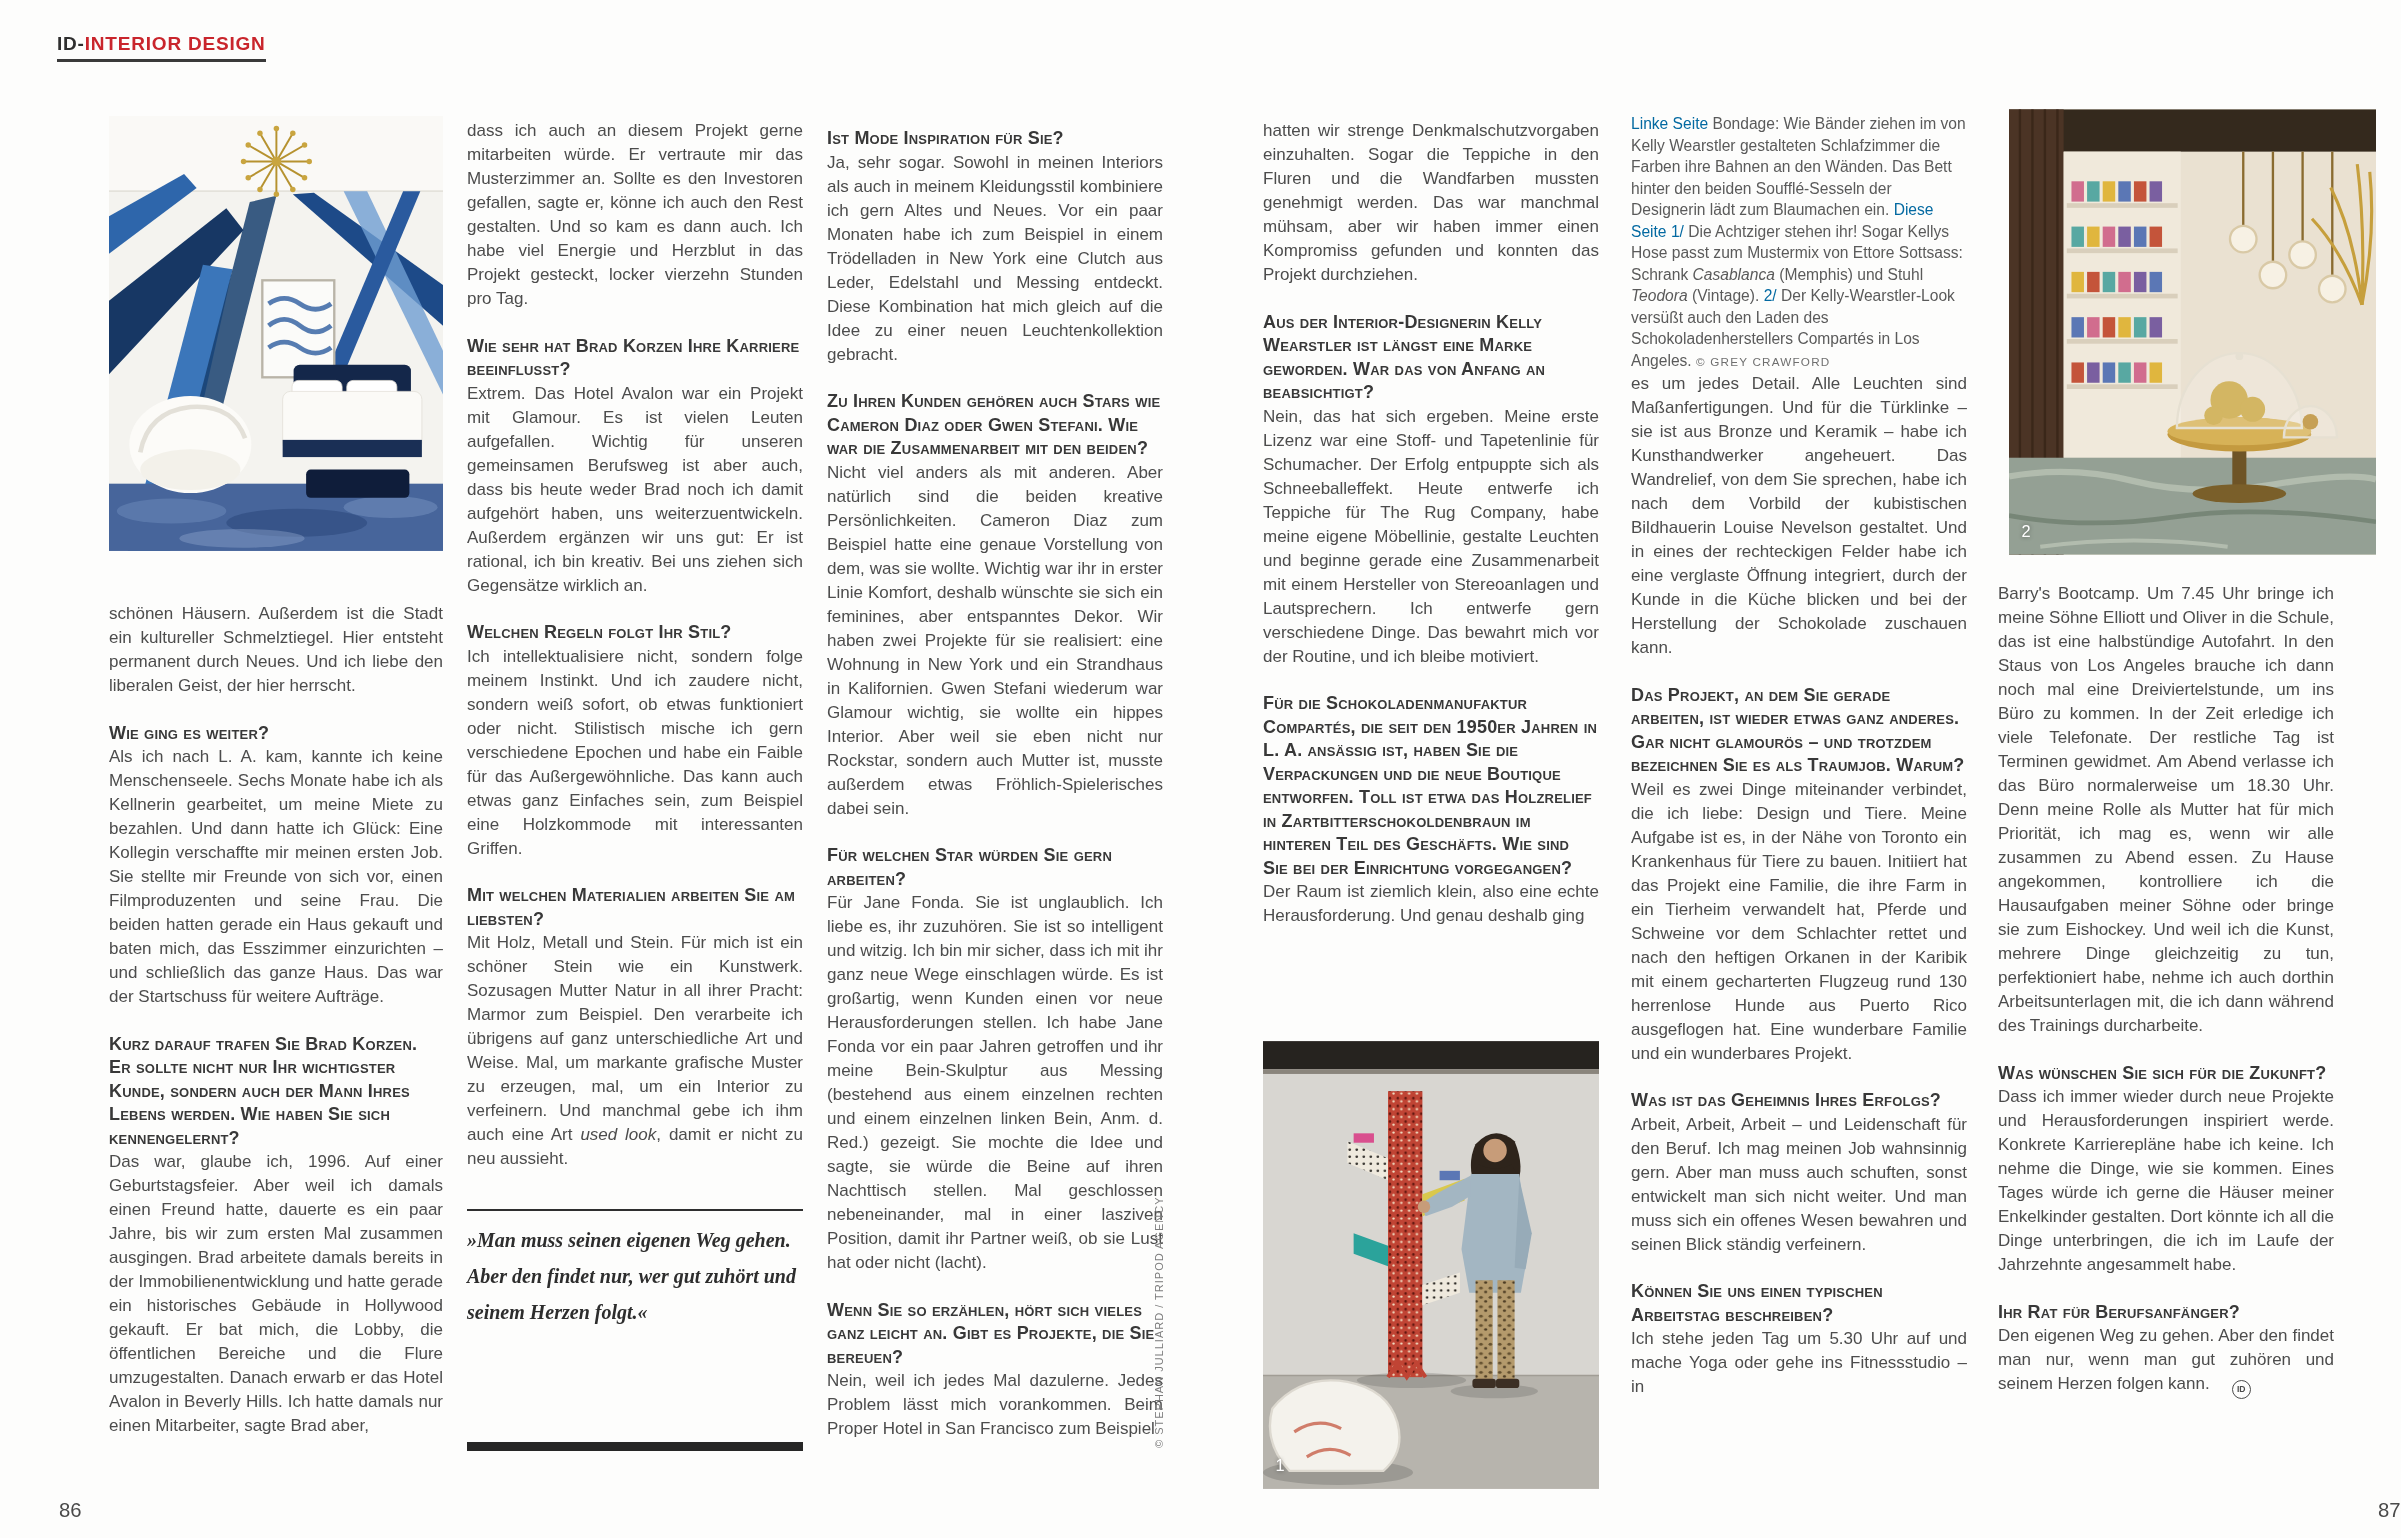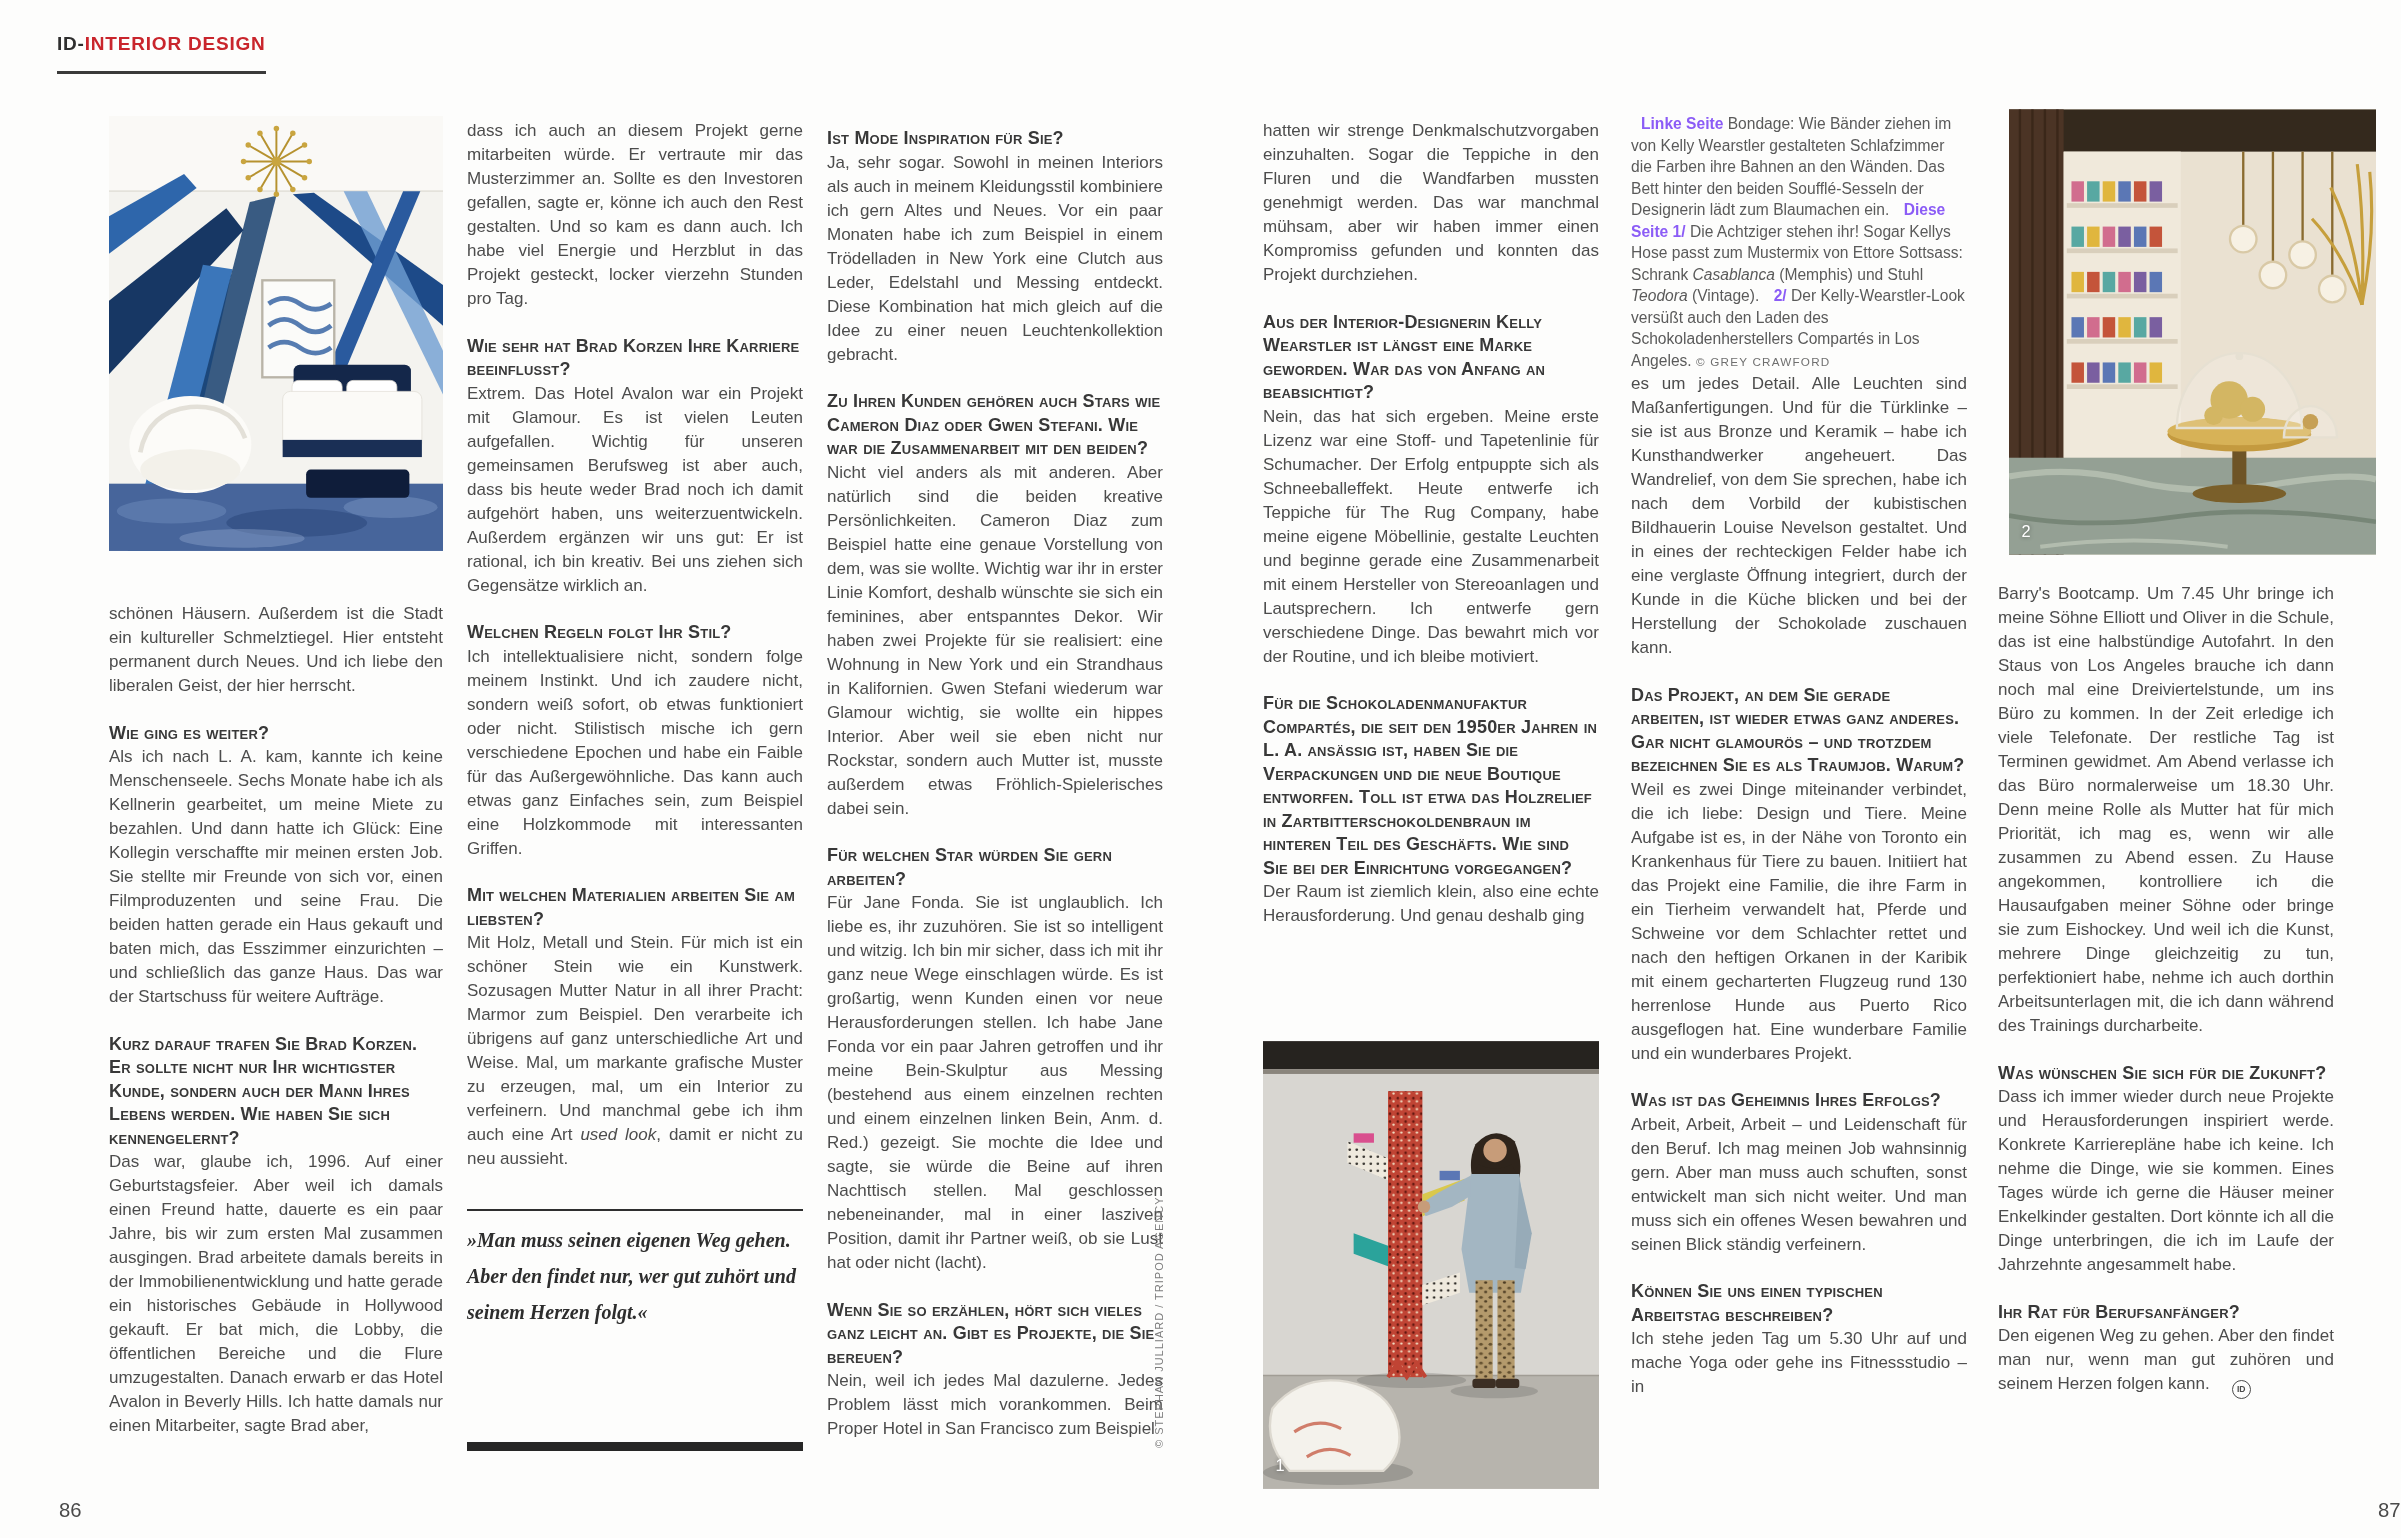--- a/index.html
+++ b/index.html
@@ -7,39 +7,39 @@
   .page {
     position:relative; width:2401px; height:1538px;
     background:#fdfdfc; overflow:hidden;
     font-family:"Liberation Sans", sans-serif;
     color:#4c4c4c;
   }
   
   .brand {
     position:absolute; left:57px; top:33px;
     font-size:19px; font-weight:600; letter-spacing:0.8px;
-    border-bottom:3.1px solid #3a3a3a; padding-bottom:16px;
+    border-bottom:3.1px solid #3a3a3a; padding-bottom:4px;
   }
   .brand-prefix { color:#2f2f2f; }
   .brand-title { color:#c9252c; }
 
   
   .col { position:absolute; width:336px; font-size:17px; line-height:24px; text-align:justify; }
   .col p { margin:0; }
   .q {
     font-variant:small-caps; font-weight:700; color:#383838;
     font-size:18px; line-height:23.5px; letter-spacing:0.2px;
     margin:23.5px 0 0 0; text-align:left;
   }
   .q.first { margin-top:8px; }
   .it { font-style:italic; }
 
   
   .caption { font-size:15.6px; line-height:21.5px; color:#5a5a5a; text-align:left; }
-  .cap-b { font-weight:700; color:#8b5cf6;margin-left:10px; }
+  .cap-b { font-weight:400; color:#0369a1; }
   .cap-i { font-style:italic; }
   .cap-credit { font-size:11.7px; letter-spacing:1.2px; color:#6f6f6f; }
   .col5-body { margin-top:20.3px; }
 
   
   .quote {
     position:absolute; left:467px; top:1209px; width:336px; height:242px;
     border-top:2.3px solid #2f2f2f;
   }
   .quote-text {

